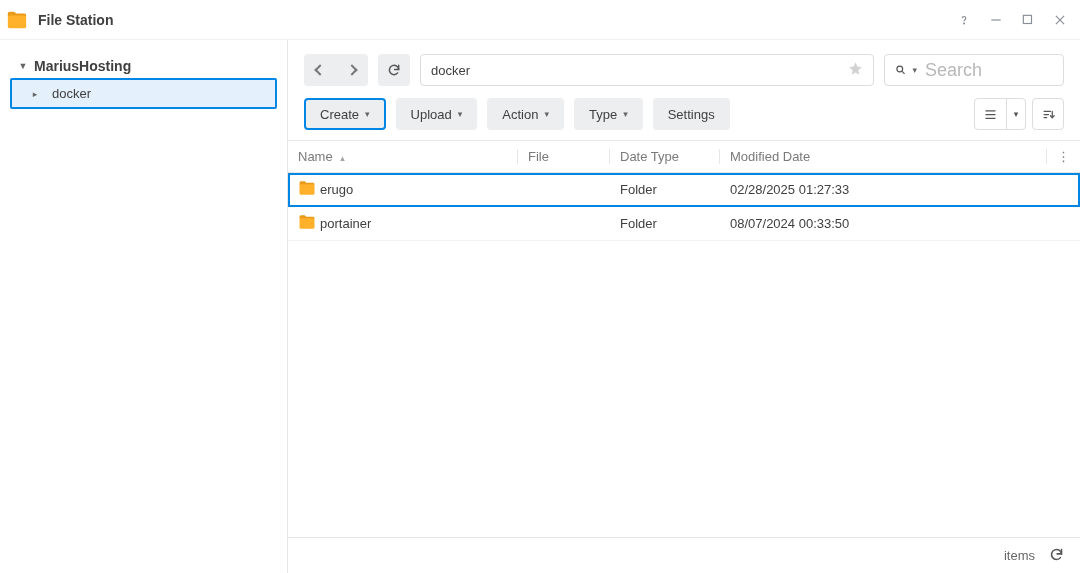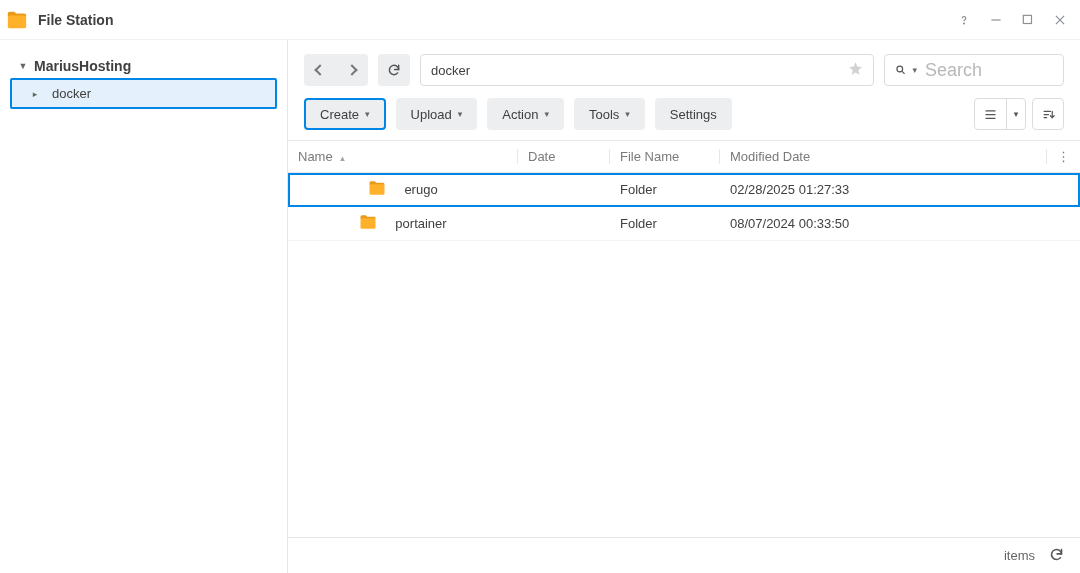--- a/index.html
+++ b/index.html
@@ -166,21 +166,21 @@
     position: absolute; right: 0; top: 25%; height: 50%;
     border-right: 1px solid var(--border-light);
   }
   thead th:last-child::after { display:none; }
   thead th.sort .sort-arrow { font-size: 9px; margin-left: 4px; color: #a5a5a5; }
   thead th.more { width: 30px; text-align:center; }
   tbody td { padding: 6px 10px; border-bottom: 1px solid #f3f3f3; }
   tbody tr { height: 28px; }
   tbody tr.selected td { position: relative; }
   tbody tr.selected { outline: 2px solid var(--accent); outline-offset: -2px; }
-  .cell-name { display: flex; align-items: center; gap: 18px; justify-content: center; }
+  .cell-name { display: flex; align-items: center; gap: 4px; }
   .cell-name .mini-folder { width: 18px; height: 18px; flex-shrink:0; }
 
   
   .statusbar {
     height: 36px;
     border-top: 1px solid var(--border-light);
     display: flex; align-items: center; justify-content: flex-end;
     padding: 0 16px; gap: 14px;
     color: #666;
   }
@@ -289,21 +289,21 @@
       </span>
       <span class="btn">
         <span>Upload</span>
         <span class="caret">▾</span>
       </span>
       <span class="btn">
         <span>Action</span>
         <span class="caret">▾</span>
       </span>
       <span class="btn">
-        <span>Tools</span>
+        <span>Type</span>
         <span class="caret">▾</span>
       </span>
       <span class="btn">
         <span>Settings</span>
       </span>
 
       <div class="toolbar-right">
         <div class="view-combo">
           <span class="main-btn">
             <svg width="15" height="15" viewBox="0 0 24 24" stroke="#555" stroke-width="2">
@@ -330,22 +330,22 @@
             <col style="width:110px">
             <col>
             <col style="width:30px">
         </colgroup>
         <thead>
           <tr>
             <th class="sort">
               <span>Name</span>
               <span class="sort-arrow">▴</span>
             </th>
-            <th><span>Date</span></th>
-            <th><span>File Name</span></th>
+            <th><span>File</span></th>
+            <th><span>Date Type</span></th>
             <th><span>Modified Date</span></th>
             <th class="more"><span>⋮</span></th>
           </tr>
         </thead>
         <tbody id="file-rows">
             <tr class="selected">
               <td>
                 <div class="cell-name">
                   <span><svg class="mini-folder" viewBox="0 0 24 24">
                       <path fill="var(--folder-amber-dark)" d="M2 5a2 2 0 0 1 2-2h5l2 2h9a2 2 0 0 1 2 2v1H2Z"></path>

